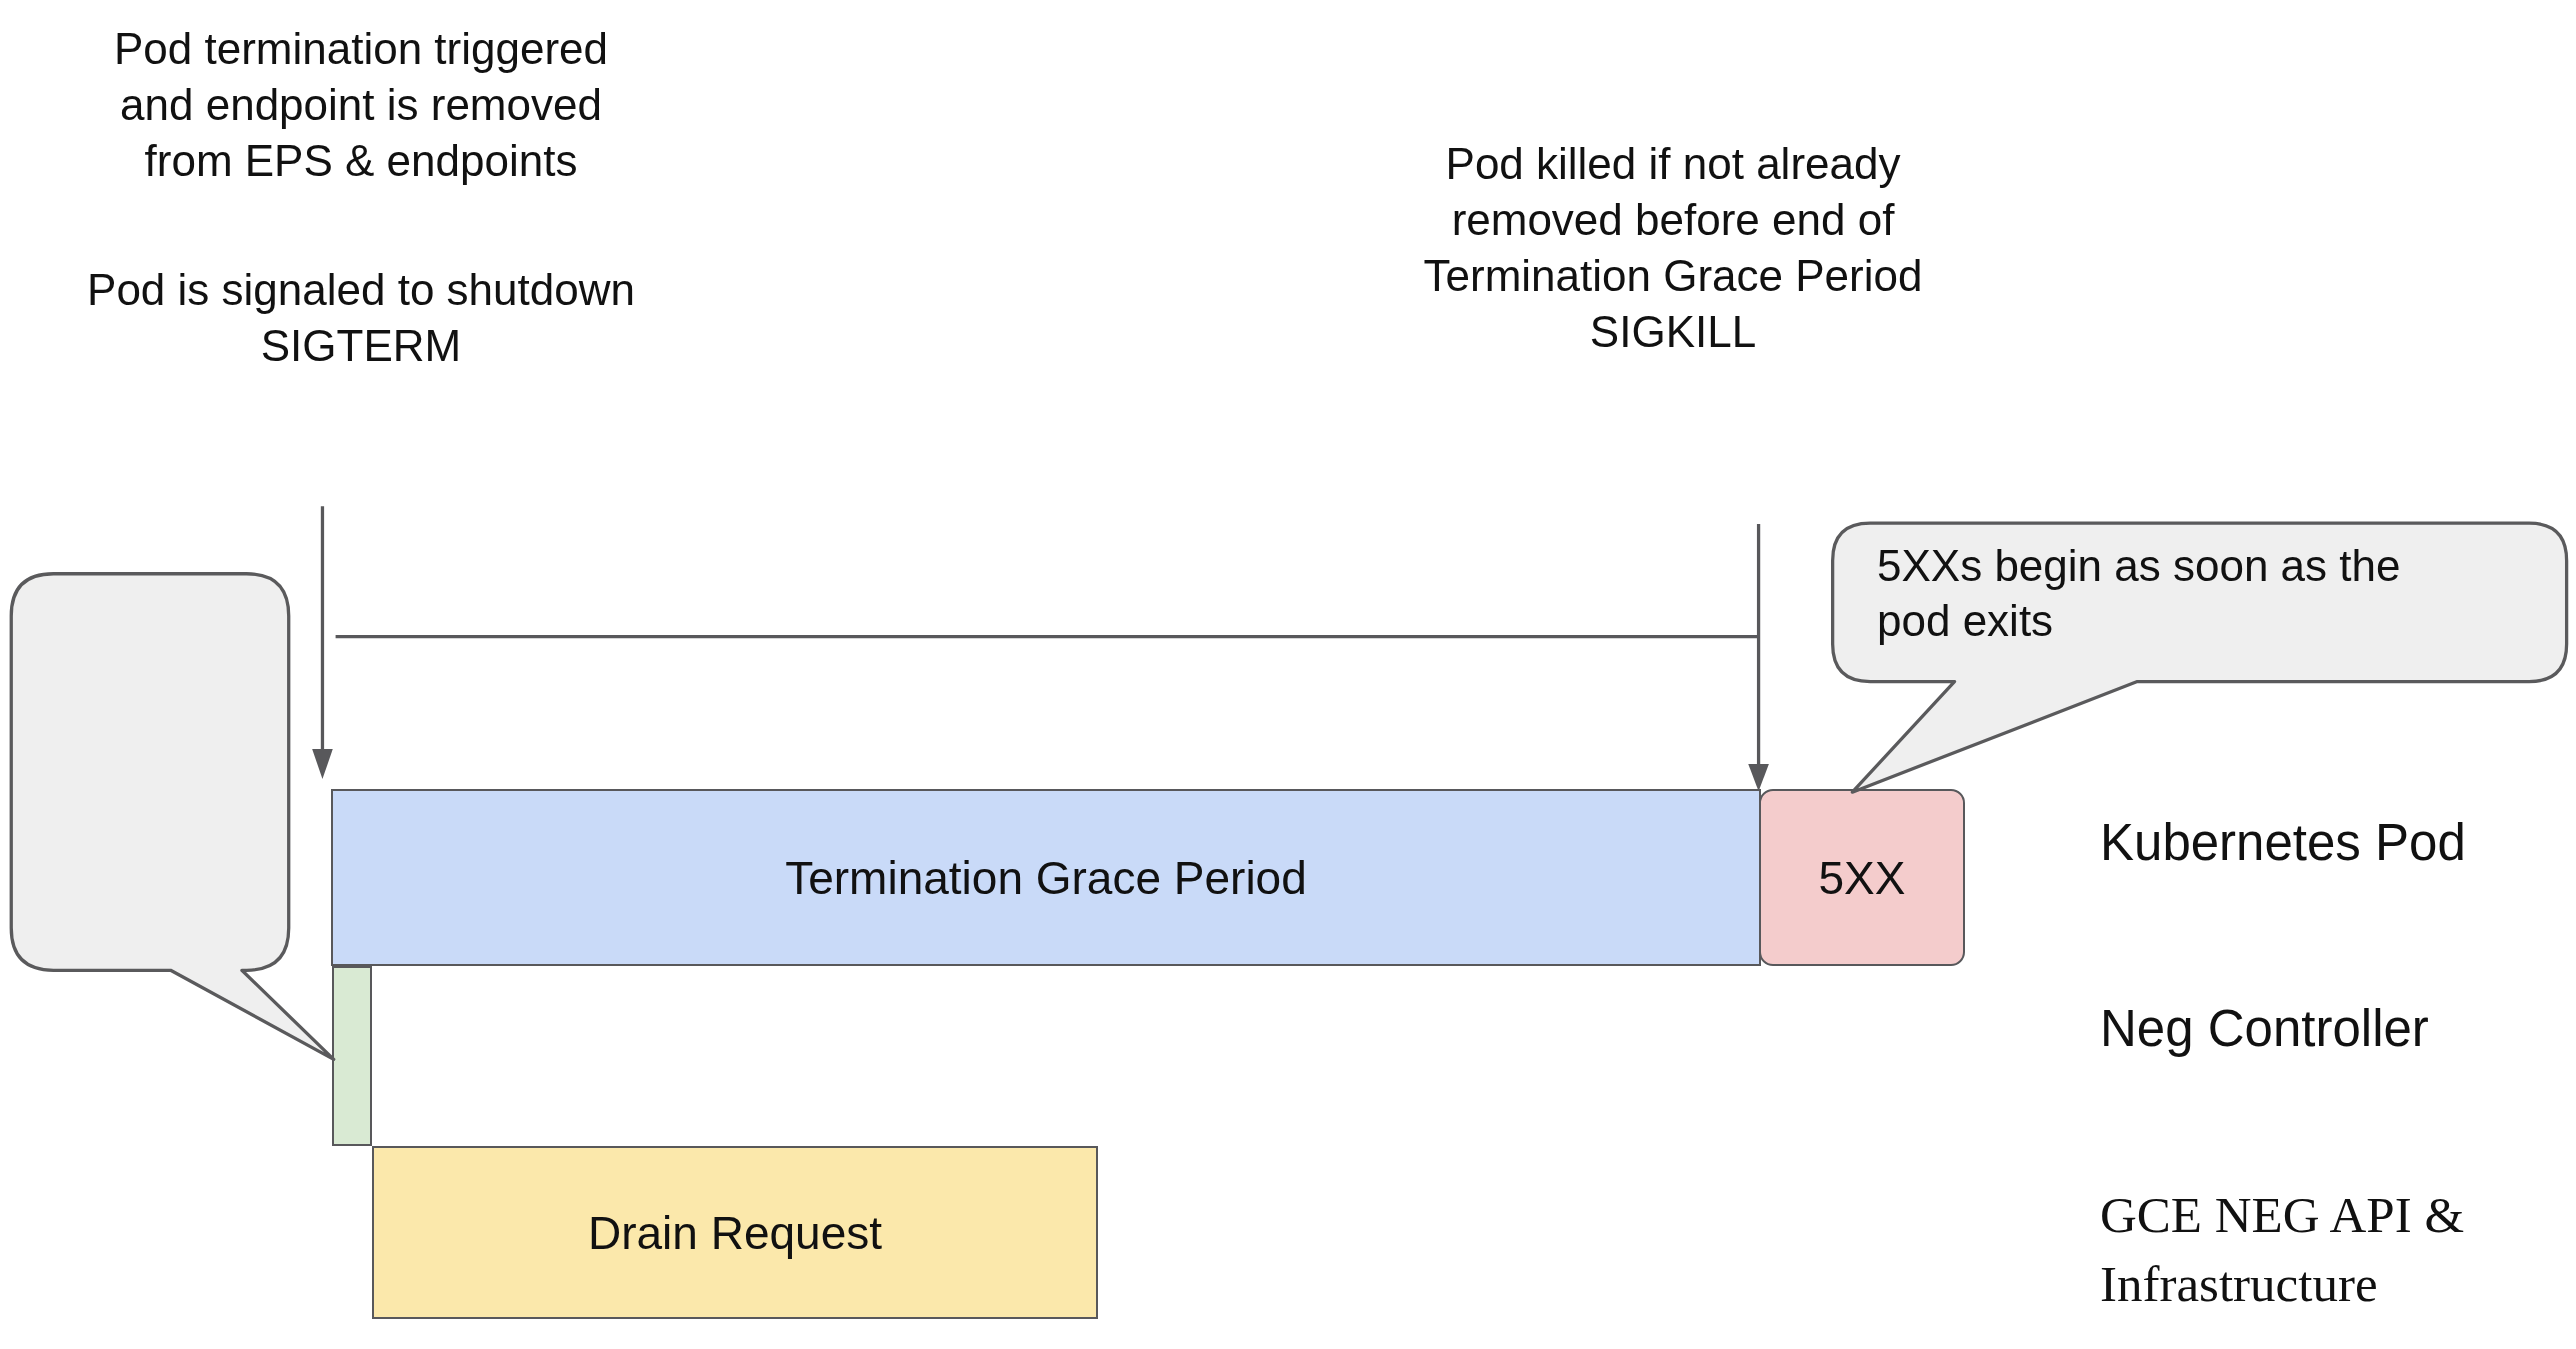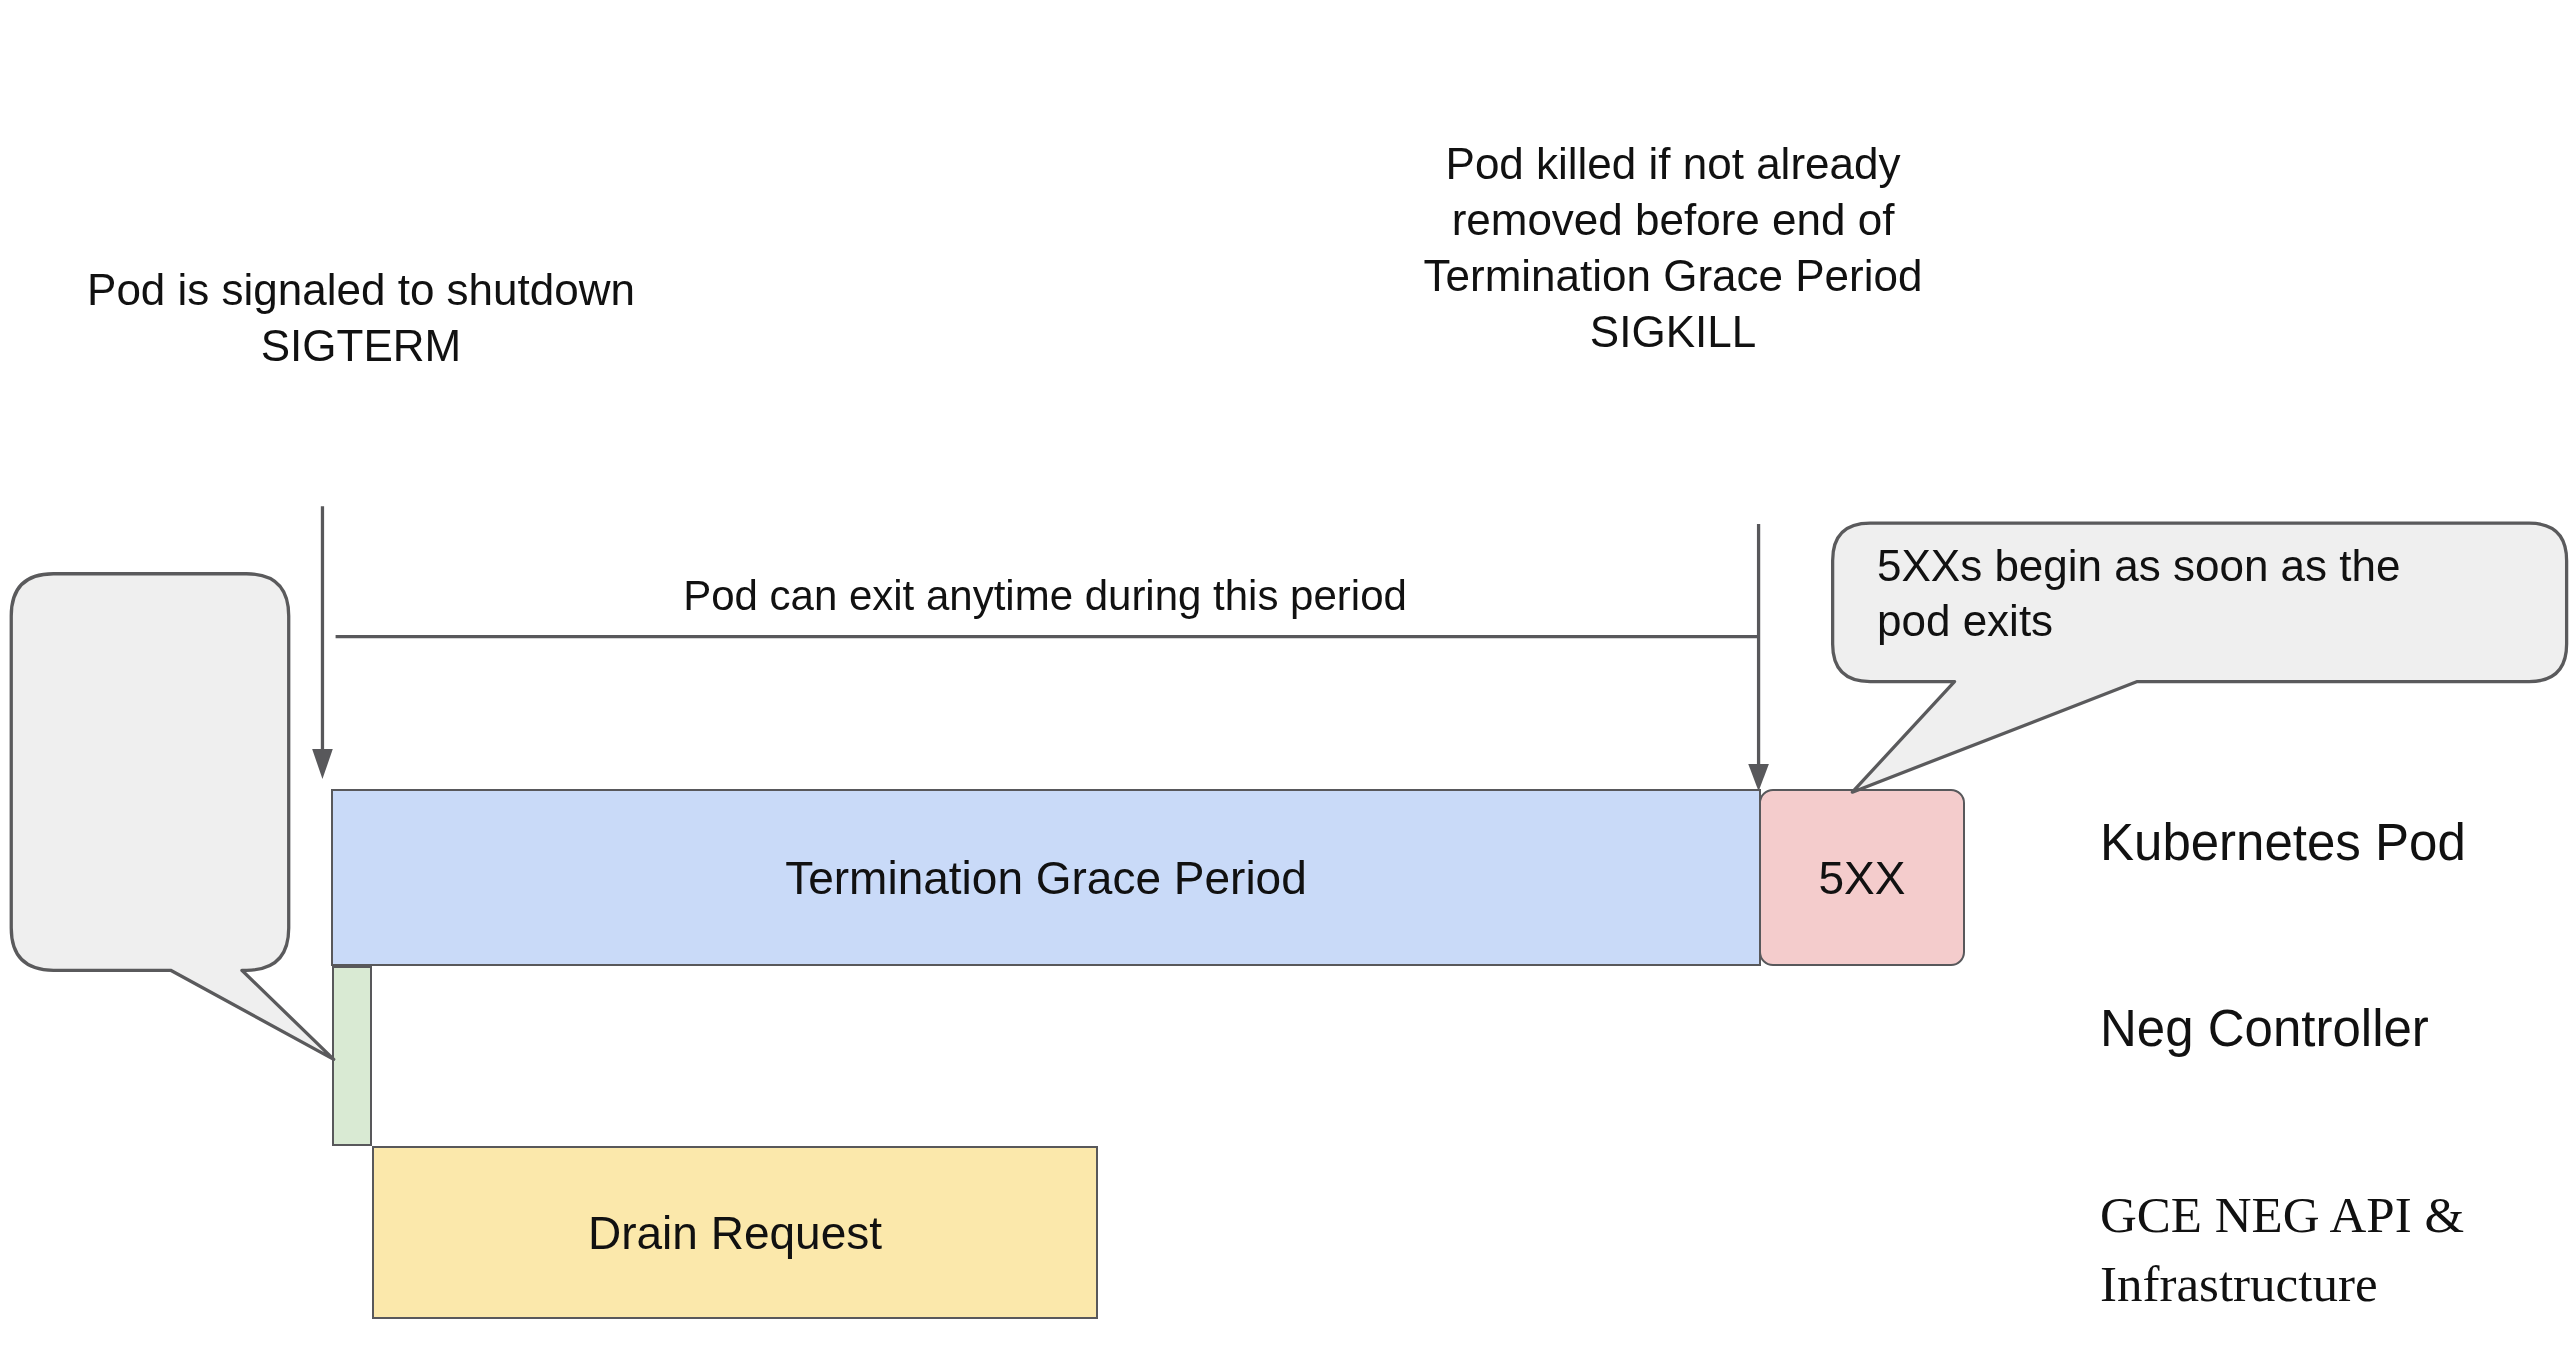--- a/index.html
+++ b/index.html
@@ -48,27 +48,29 @@
 
     <line class="connector" x1="358" y1="679" x2="1876" y2="679"></line>
 
     <line class="connector" x1="344" y1="540" x2="344" y2="801"></line>
     <polygon class="arrow-head" points="333,799 355,799 344,831"></polygon>
 
     <line class="connector" x1="1876" y1="559" x2="1876" y2="817"></line>
     <polygon class="arrow-head" points="1865,815 1887,815 1876,844"></polygon>
   </svg>
 
+  <div class="abs note" style="left:28px;top:20.6px;width:666px;">Pod termination triggered
+and endpoint is removed
+from EPS &amp; endpoints</div>
   <div class="abs note" style="left:28px;top:262px;width:666px;">Pod is signaled to shutdown
 SIGTERM</div>
   <div class="abs note" style="left:1359px;top:136px;width:628px;">Pod killed if not already
 removed before end of
 Termination Grace Period
 SIGKILL</div>
-  <div class="abs caption" style="left:670px;top:572px;width:750px;text-align:center;">Pod can exit anytime during this period</div>
 
   <div class="abs bar" style="left:331px;top:789px;width:1430px;height:177px;background:var(--color-bar-blue);">
     <span class="bar-label">Termination Grace Period</span>
   </div>
   <div class="abs bar" style="left:1759px;top:789px;width:206px;height:177px;background:var(--color-bar-pink);border-radius:14px;">
     <span class="bar-label">5XX</span>
   </div>
   <div class="abs bar" style="left:332px;top:966px;width:40px;height:180px;background:var(--color-bar-green);"></div>
   <div class="abs bar" style="left:372px;top:1146px;width:726px;height:173px;background:var(--color-bar-yellow);">
     <span class="bar-label">Drain Request</span>

